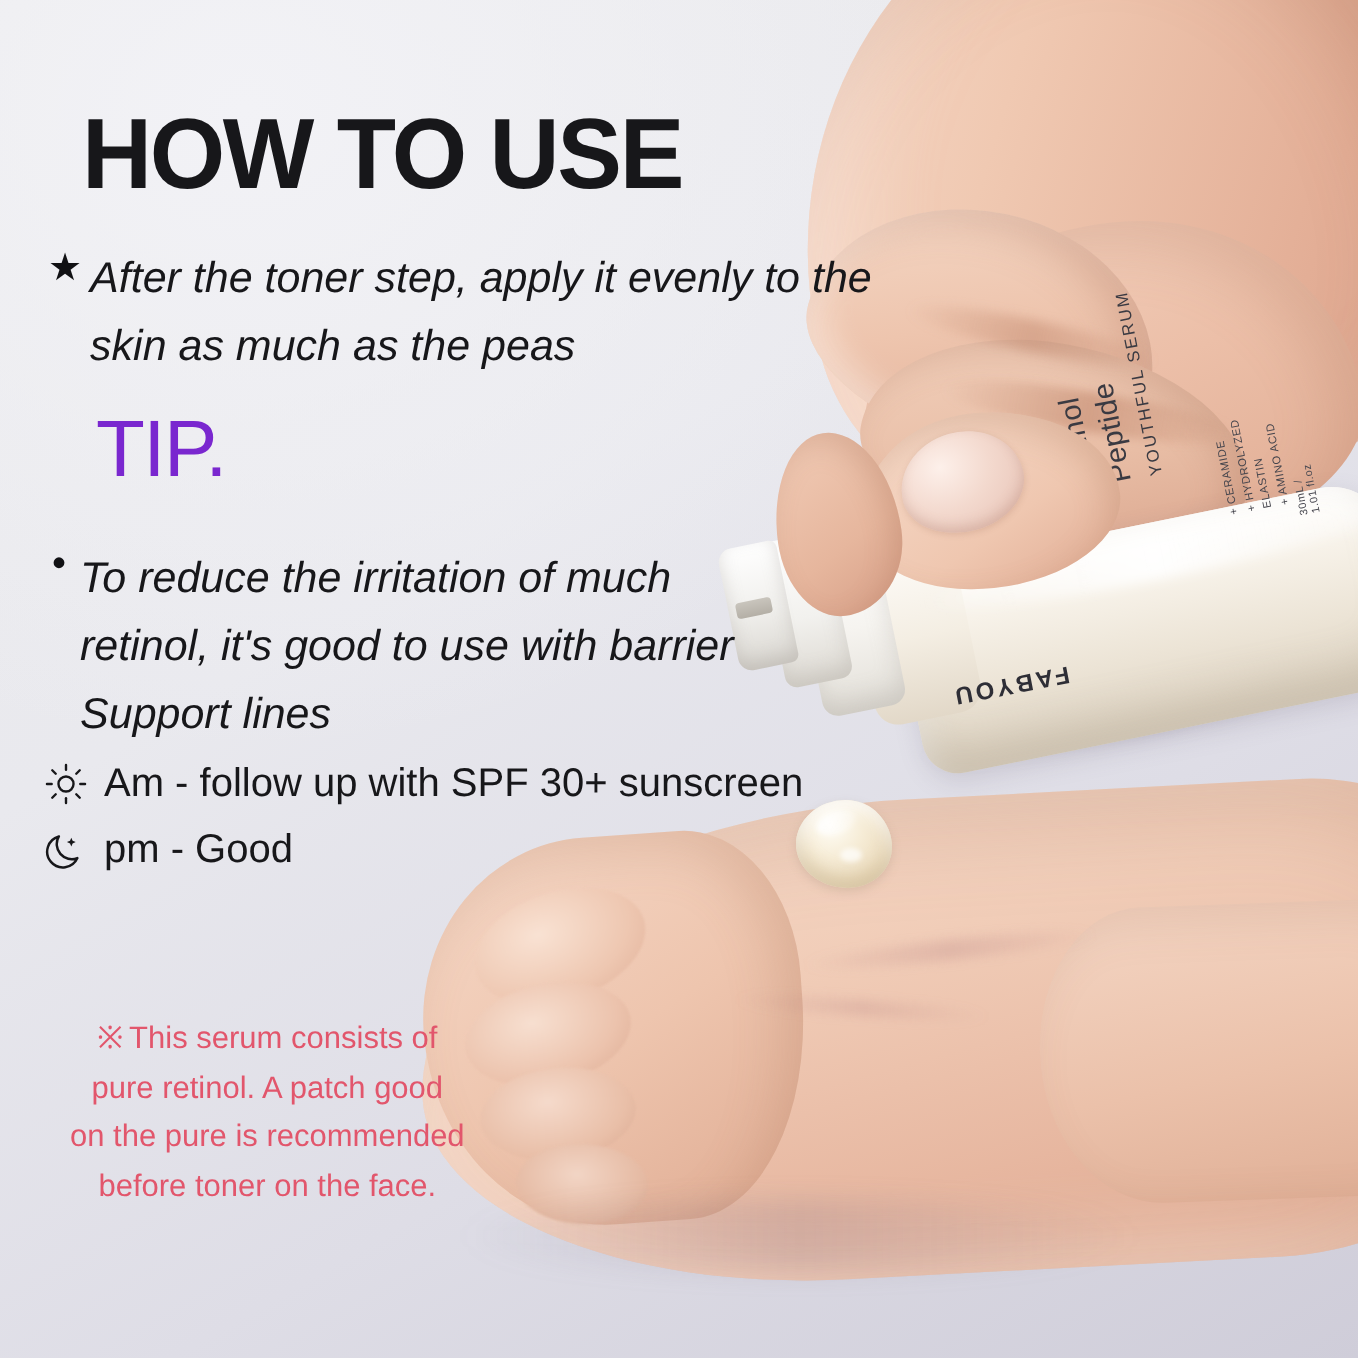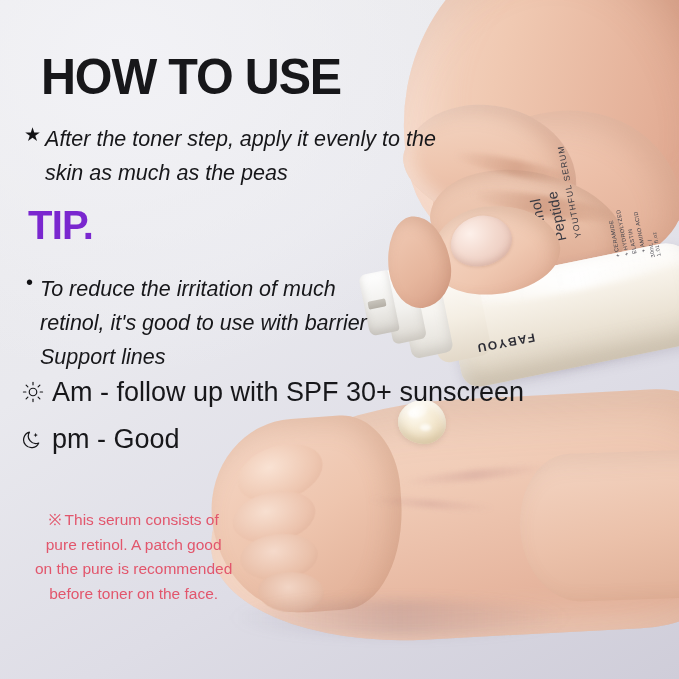--- a/index.html
+++ b/index.html
@@ -255,29 +255,29 @@
   }
   .dot-mark{
     font-size:20px;line-height:.9;color:#111114;
     margin-right:7px;margin-top:1px;flex:0 0 auto;
   }
   .body-text{
     font-size:21.5px;line-height:34px;color:#17171a;font-weight:400;font-style:italic;
   }
 
   .tip{
-    position:absolute;left:28px;top:205px;
-    font-size:40px;font-weight:700;letter-spacing:-.8px;
+    position:absolute;left:48px;top:205px;
+    font-size:40px;font-weight:400;letter-spacing:-.8px;
     color:#7a27cf;line-height:1;
   }
 
   .sched{position:absolute;left:22px;display:flex;align-items:center;gap:8px;}
   .s-am{top:378px;}
-  .s-pm{top:425px;}
-  .sched-text{font-size:27px;color:#17171a;line-height:28px;white-space:nowrap;}
+  .s-pm{top:411px;}
+  .sched-text{font-size:20px;color:#17171a;line-height:28px;white-space:nowrap;}
   .ico{width:22px;height:22px;flex:0 0 auto;display:block;}
 
   .warn{
     position:absolute;left:35px;top:508px;
     font-size:15.5px;line-height:24.5px;color:#e2566c;font-weight:400;text-align:center;
   }
   .warn .mark{margin-right:3px;}
 </style>
 </head>
 <body>

